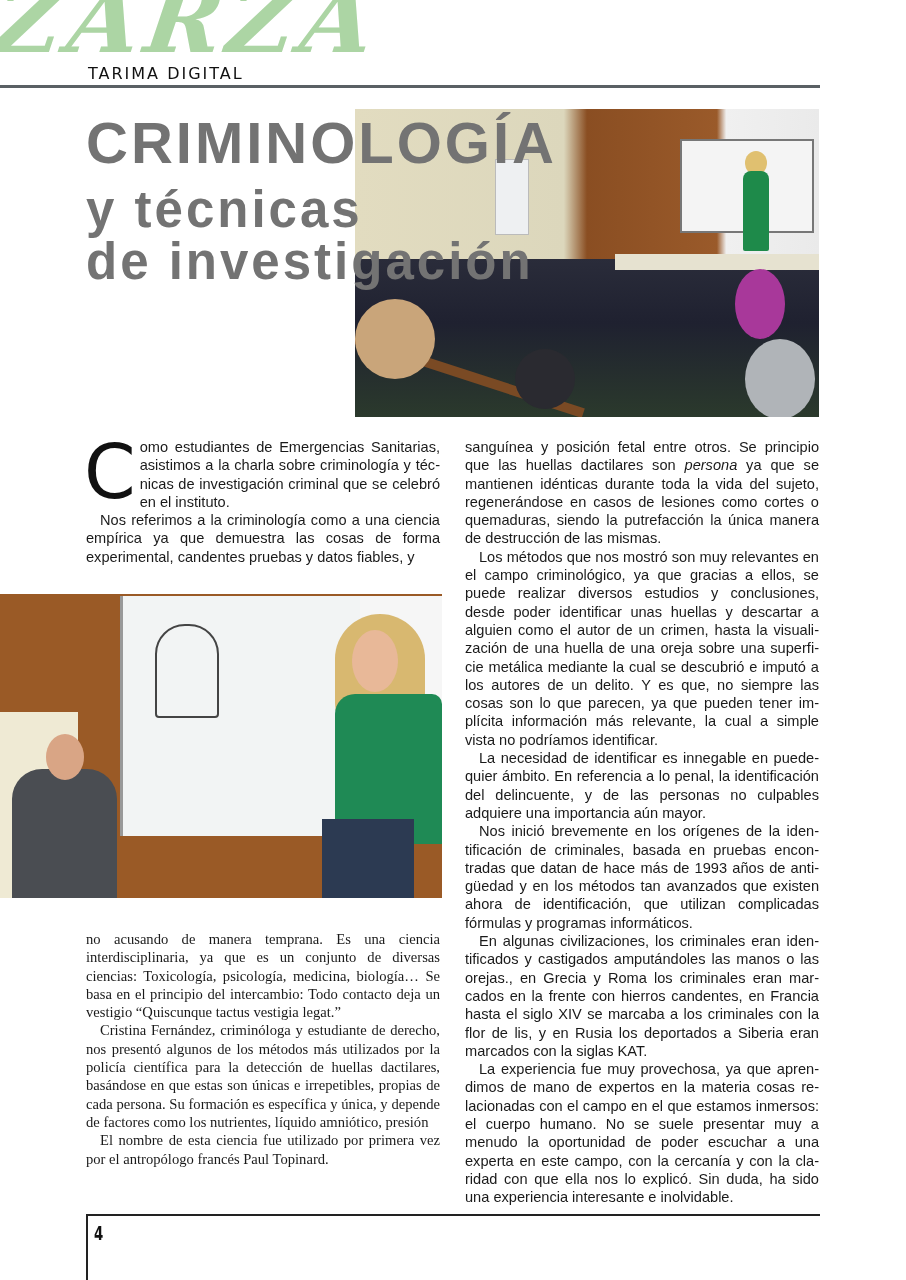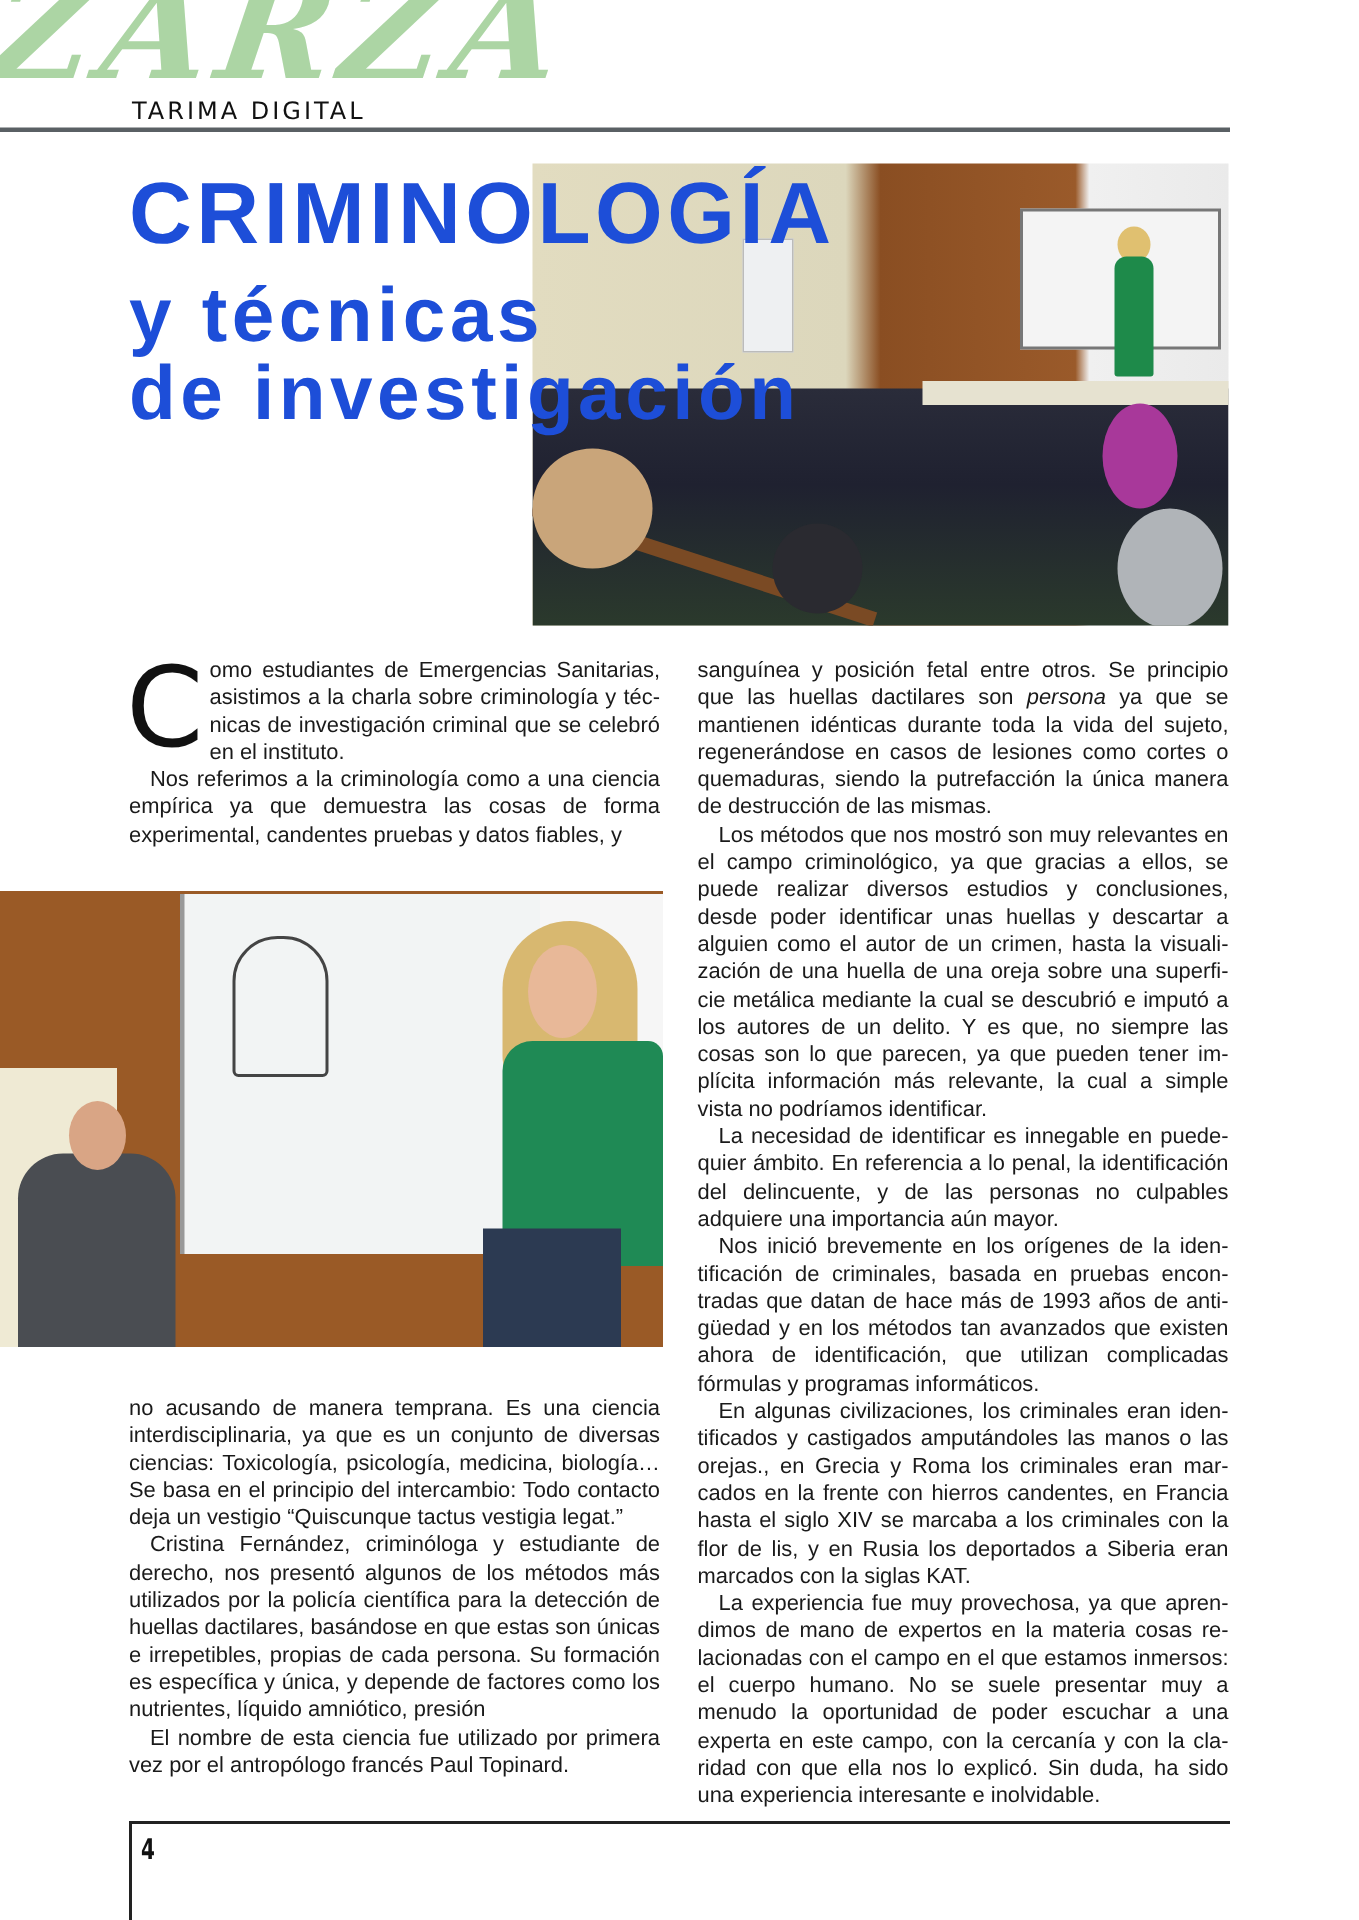--- a/index.html
+++ b/index.html
@@ -47,34 +47,34 @@
     position: absolute; left: 390px; top: 42px; width: 22px; height: 24px; background: #e0c070; border-radius: 50%;
   }
   .hero-photo .banner {
     position: absolute; left: 140px; top: 50px; width: 32px; height: 74px; background: #eef0f2; border: 1px solid #bbb;
   }
   .hero-photo .head {
     position: absolute; border-radius: 50%;
   }
   
   .title {
-    position: absolute; left: 86px; top: 114px; color: #1d4ed8; font-weight: bold;
+    position: absolute; left: 86px; top: 114px; color: #737373; font-weight: bold;
     font-family: "Liberation Sans", sans-serif; line-height: 1;
   }
   .title .l1 { font-size: 58px; letter-spacing: 3px; display: block; height: 70px; }
   .title .l2 { font-size: 51px; letter-spacing: 3px; display: block; height: 52px; }
   
   .col {
     position: absolute; font-size: 14.6px; line-height: 18.3px; text-align: justify; color: #1a1a1a;
     hyphens: manual;
   }
   .col p { margin: 0; text-indent: 14px; }
   .col p.first { text-indent: 0; }
   .col1a { left: 86px; top: 438px; width: 354px; }
-  .col1b { left: 86px; top: 930px; width: 354px; }
+  .col1b { left: 86px; top: 930px; width: 354px; font-family: Liberation Serif, serif; }
   .col2 { left: 465px; top: 438px; width: 354px; }
   .dropcap {
     float: left; font-size: 74px; line-height: 56px; margin: 6px 4px 0 -2px; font-weight: normal;
     font-family: "DejaVu Sans", sans-serif; color: #111;
   }
   
   .photo2 {
     position: absolute; left: 0; top: 594px; width: 442px; height: 304px; overflow: hidden;
     background: #9a5a26;
   }

